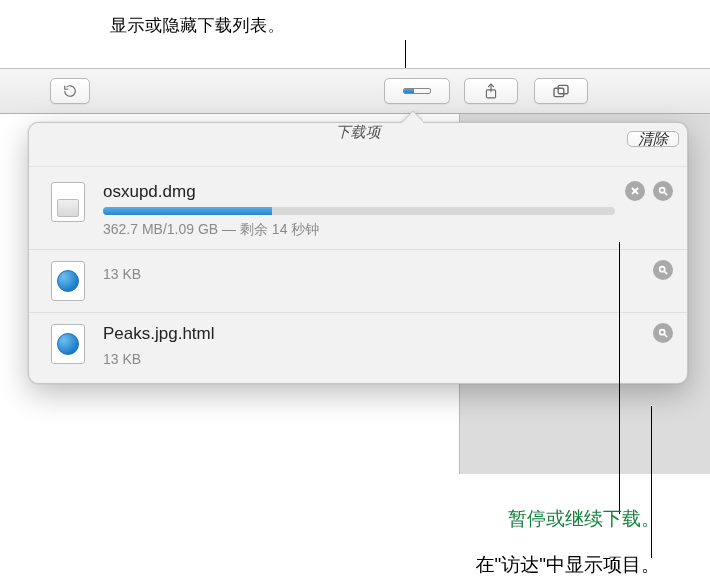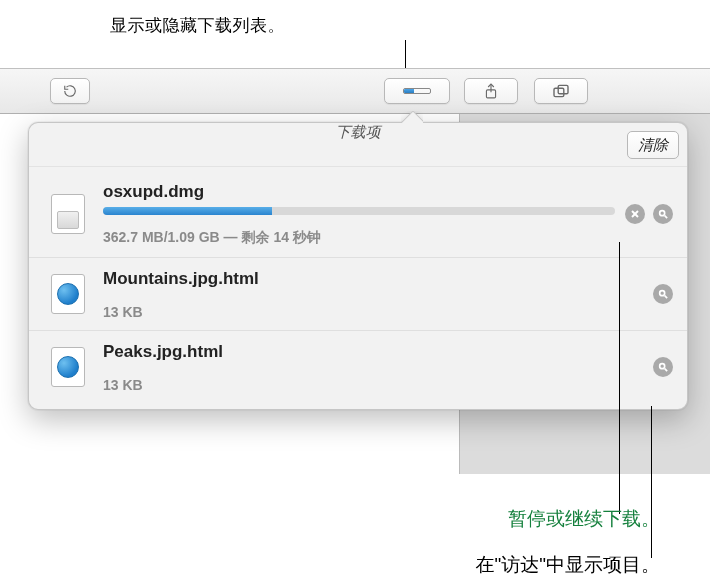--- a/index.html
+++ b/index.html
@@ -118,36 +118,34 @@
       border-bottom: 1px solid rgba(0,0,0,0.06);
       font-style: italic;
     }
     .popover-title {
       font-size: 15px;
       color: #555;
     }
     .clear-btn {
       position: absolute;
       right: 8px; top: 8px;
-      height: 28px;
+      height: 16px;
       padding: 0 10px;
       background: linear-gradient(#ffffff, #f4f4f4);
       border: 1px solid #b8b8b8;
       border-radius: 5px;
       font-size: 15px;
       color: #222;
       display: inline-flex; align-items: center;
     }
     .dlist { padding: 4px 0 6px 0; }
     .ditem {
       display: flex;
-      align-items: center;
       padding: 10px 14px 10px 18px;
       border-bottom: 1px solid rgba(0,0,0,0.08);
-      font-weight: bold;
     }
     .ditem:last-child { border-bottom: none; }
     .file-icon {
       width: 42px; height: 42px; margin-right: 14px; flex-shrink: 0;
       display: flex; align-items: center; justify-content: center;
       position: relative;
     }
     .dmg-icon {
       width: 34px; height: 40px; background: #fff; border: 1px solid #b8b8b8; border-radius: 3px; position: relative;
     }
@@ -160,21 +158,21 @@
       display:flex; align-items:center; justify-content:center;
     }
     .compass {
       width: 22px; height: 22px; border-radius: 50%;
       background: radial-gradient(circle at 30% 30%, #6ec0f0, #1e7ecb 70%);
       position: relative;
       border: 1px solid #1b6faf;
     }
     .dinfo { flex: 1; min-width: 0; }
     .dname { font-size: 17px; color: #222; line-height: 1.3; }
-    .dmeta { font-size: 14px; color: #8a8a8a; margin-top: 14px; }
+    .dmeta { font-size: 14px; color: #8a8a8a; margin-top: 6px; }
     .dprog {
       height: 8px; border-radius: 4px; background: #d8d8d8; margin: 4px 0 4px 0; position: relative; overflow: hidden;
     }
     .dprog-fill {
       position: absolute; top:0; left:0; bottom:0; width:33%;
       background: linear-gradient(#58aee8,#2a84cf);
     }
     .dactions {
       display: flex; gap: 8px; margin-left: 10px;
     }
@@ -281,21 +279,20 @@
       </div>
     </div>
 
     <div class="ditem">
       <div class="file-icon">
           <div class="safari-icon">
             <div class="compass"></div>
           </div>
         </div>
       <div class="dinfo">
-        <div class="dname">Mountains.jpg.html</div>
         <div class="dmeta">13 KB</div>
       </div>
       <div class="dactions">
         <span class="circ-btn">
           <svg width="10" height="10" viewBox="0 0 12 12" fill="none" stroke="#fff" stroke-width="2">
               <circle cx="5" cy="5" r="3"></circle>
               <line x1="8" y1="8" x2="11" y2="11"></line>
             </svg>
         </span>
       </div>

